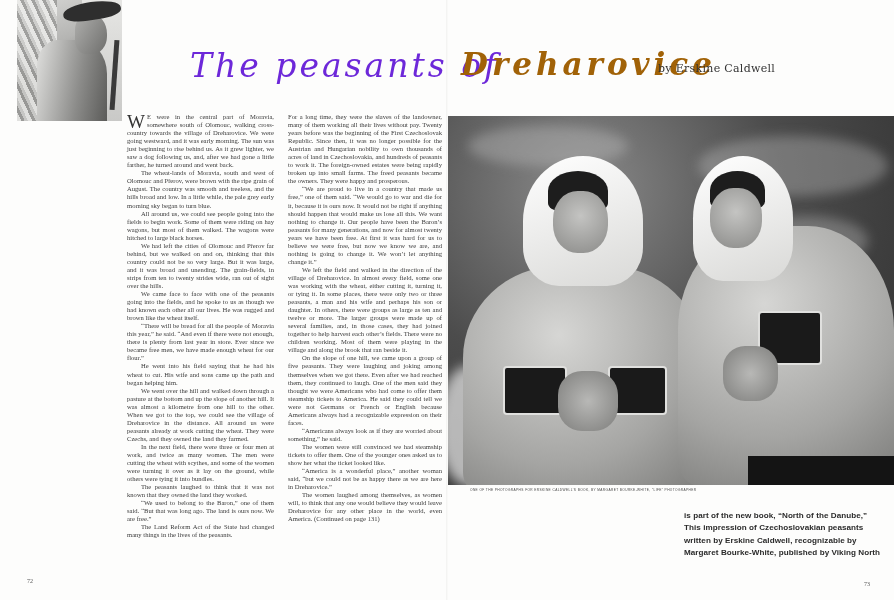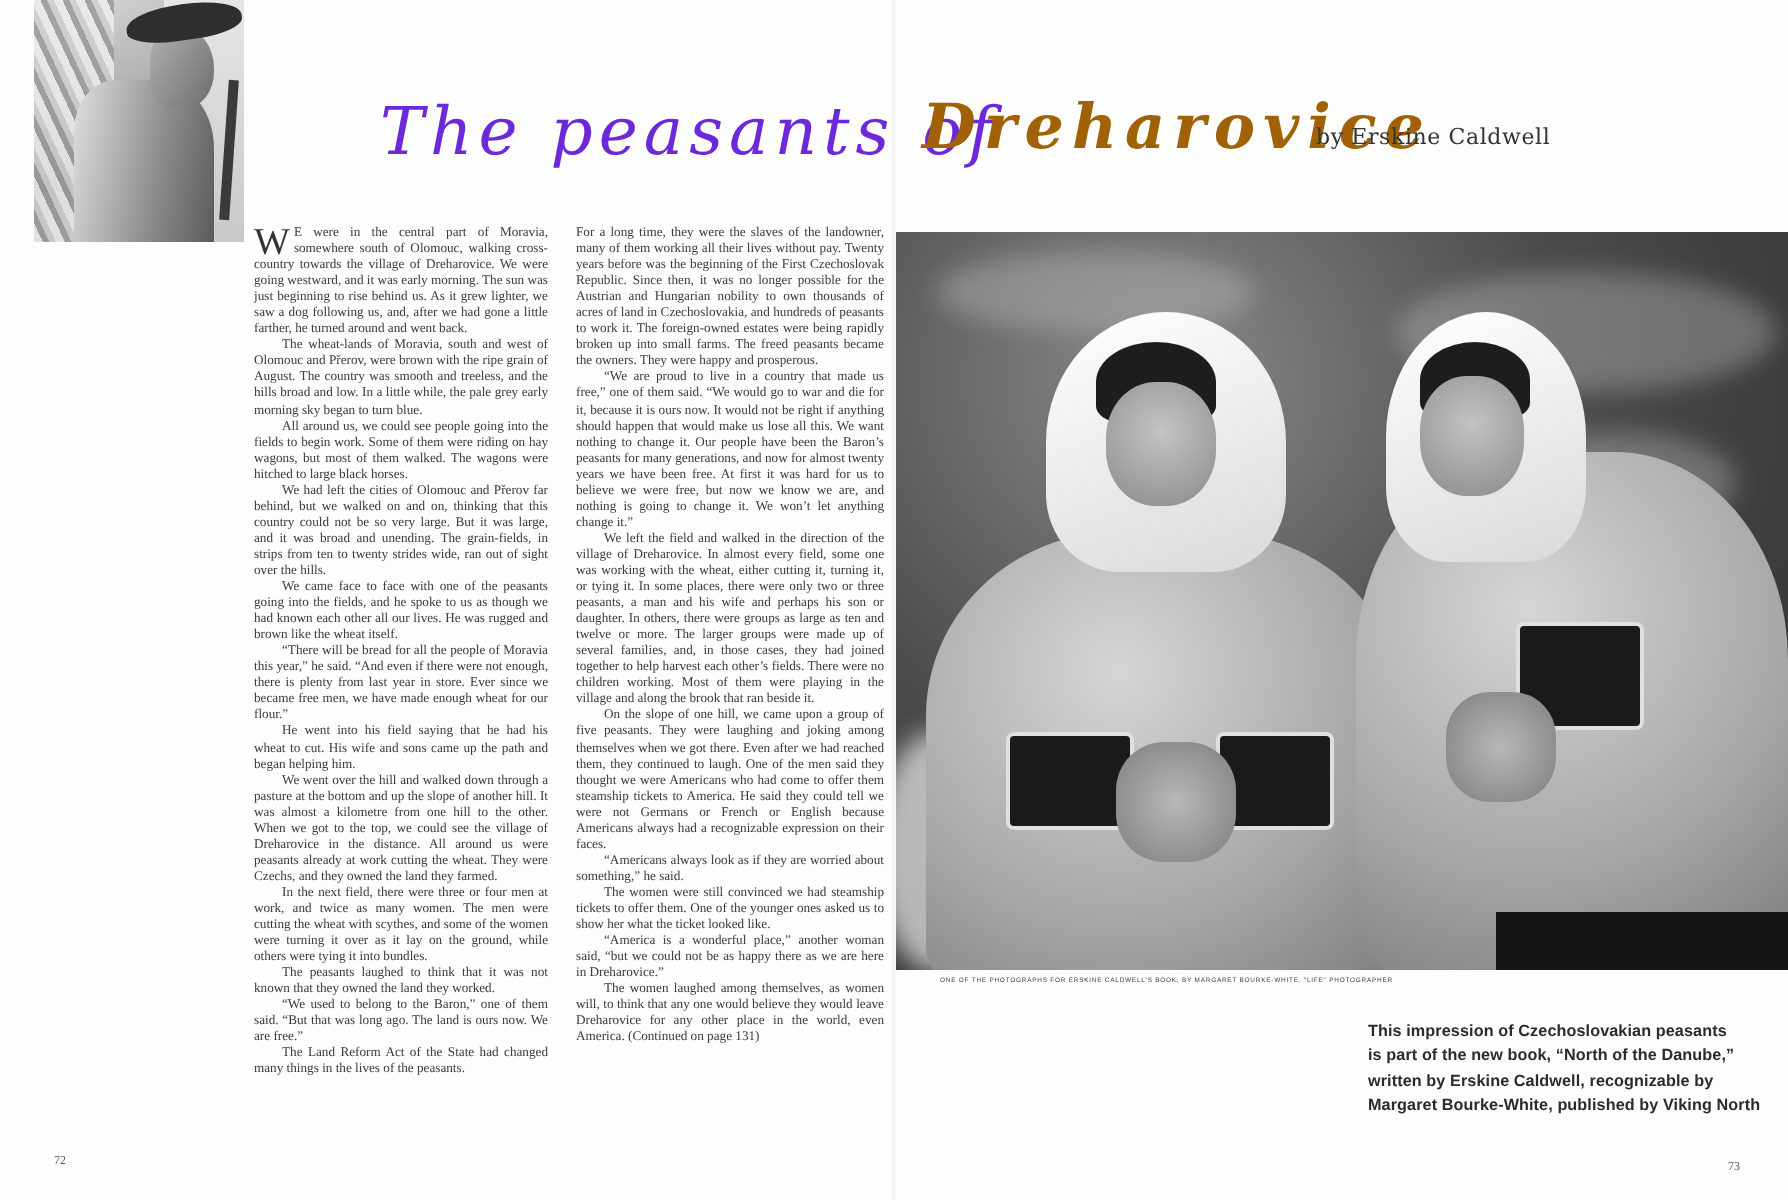--- a/index.html
+++ b/index.html
@@ -114,21 +114,21 @@
     <div class="cap" style="left:262px;top:55px;width:55px;height:38px;"></div>
     <div class="face" style="left:262px;top:72px;width:52px;height:60px;"></div>
     <div class="cuff" style="left:310px;top:195px;width:60px;height:50px;"></div>
     <div class="hands" style="left:275px;top:230px;width:55px;height:55px;"></div>
     <div class="skirt" style="left:300px;top:340px;width:146px;height:29px;"></div>
   </div>
 
   <div class="credit">One of the photographs for Erskine Caldwell's book, by Margaret Bourke-White, "Life" photographer</div>
 
   <div class="caption">
+    <div>is part of the new book, “North of the Danube,”</div>
     <div>This impression of Czechoslovakian peasants</div>
-    <div>is part of the new book, “North of the Danube,”</div>
     <div>written by Erskine Caldwell, recognizable by</div>
     <div>Margaret Bourke-White, published by Viking North</div>
   </div>
 
   <div class="page-left">72</div>
   <div class="page-right">73</div>
 </div>
 
 </body></html>

